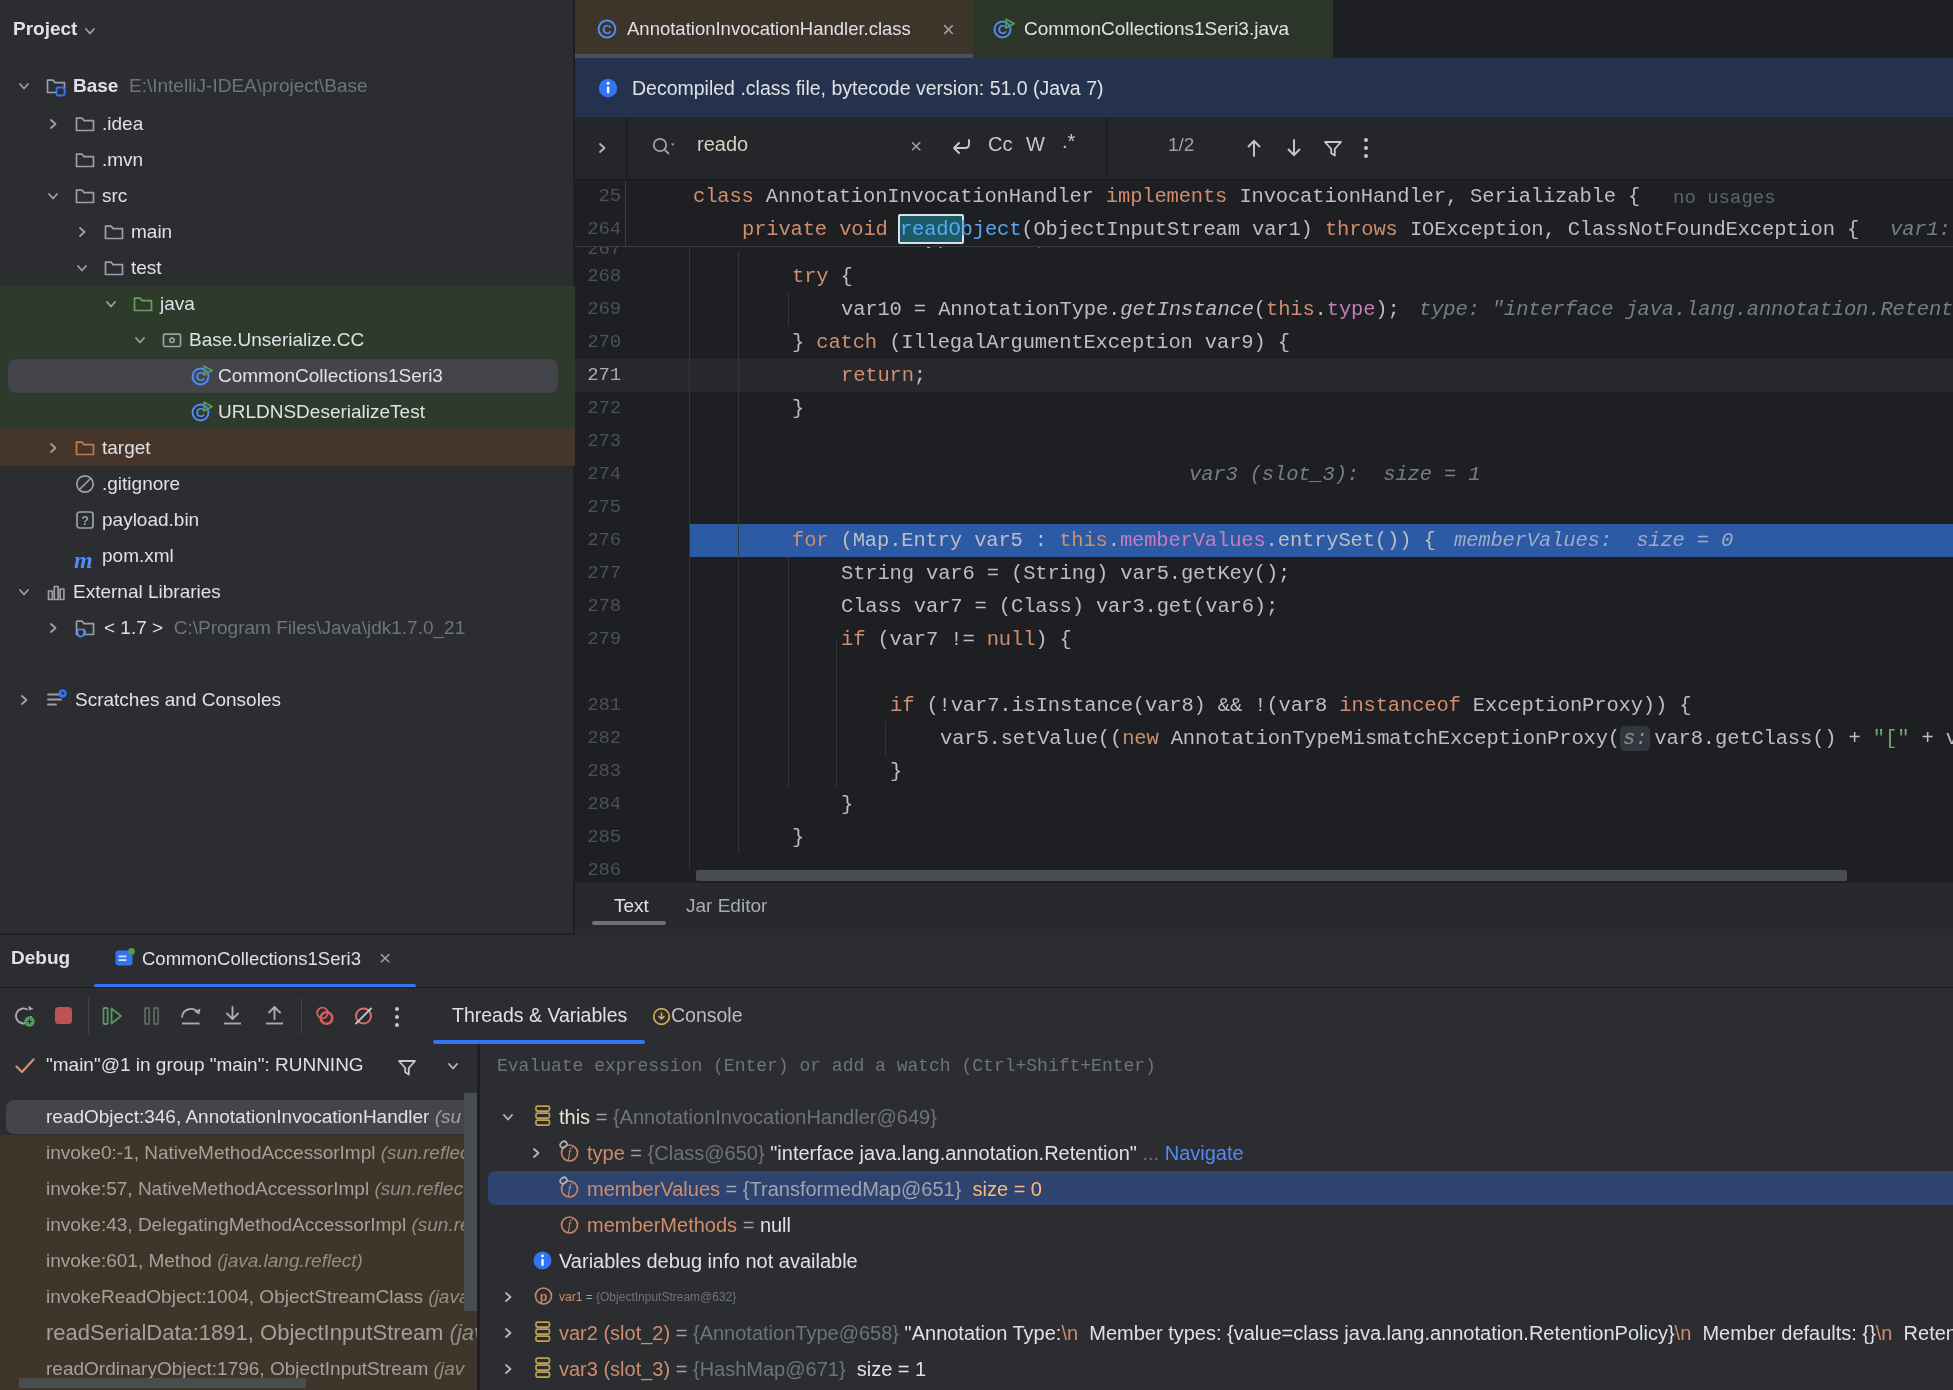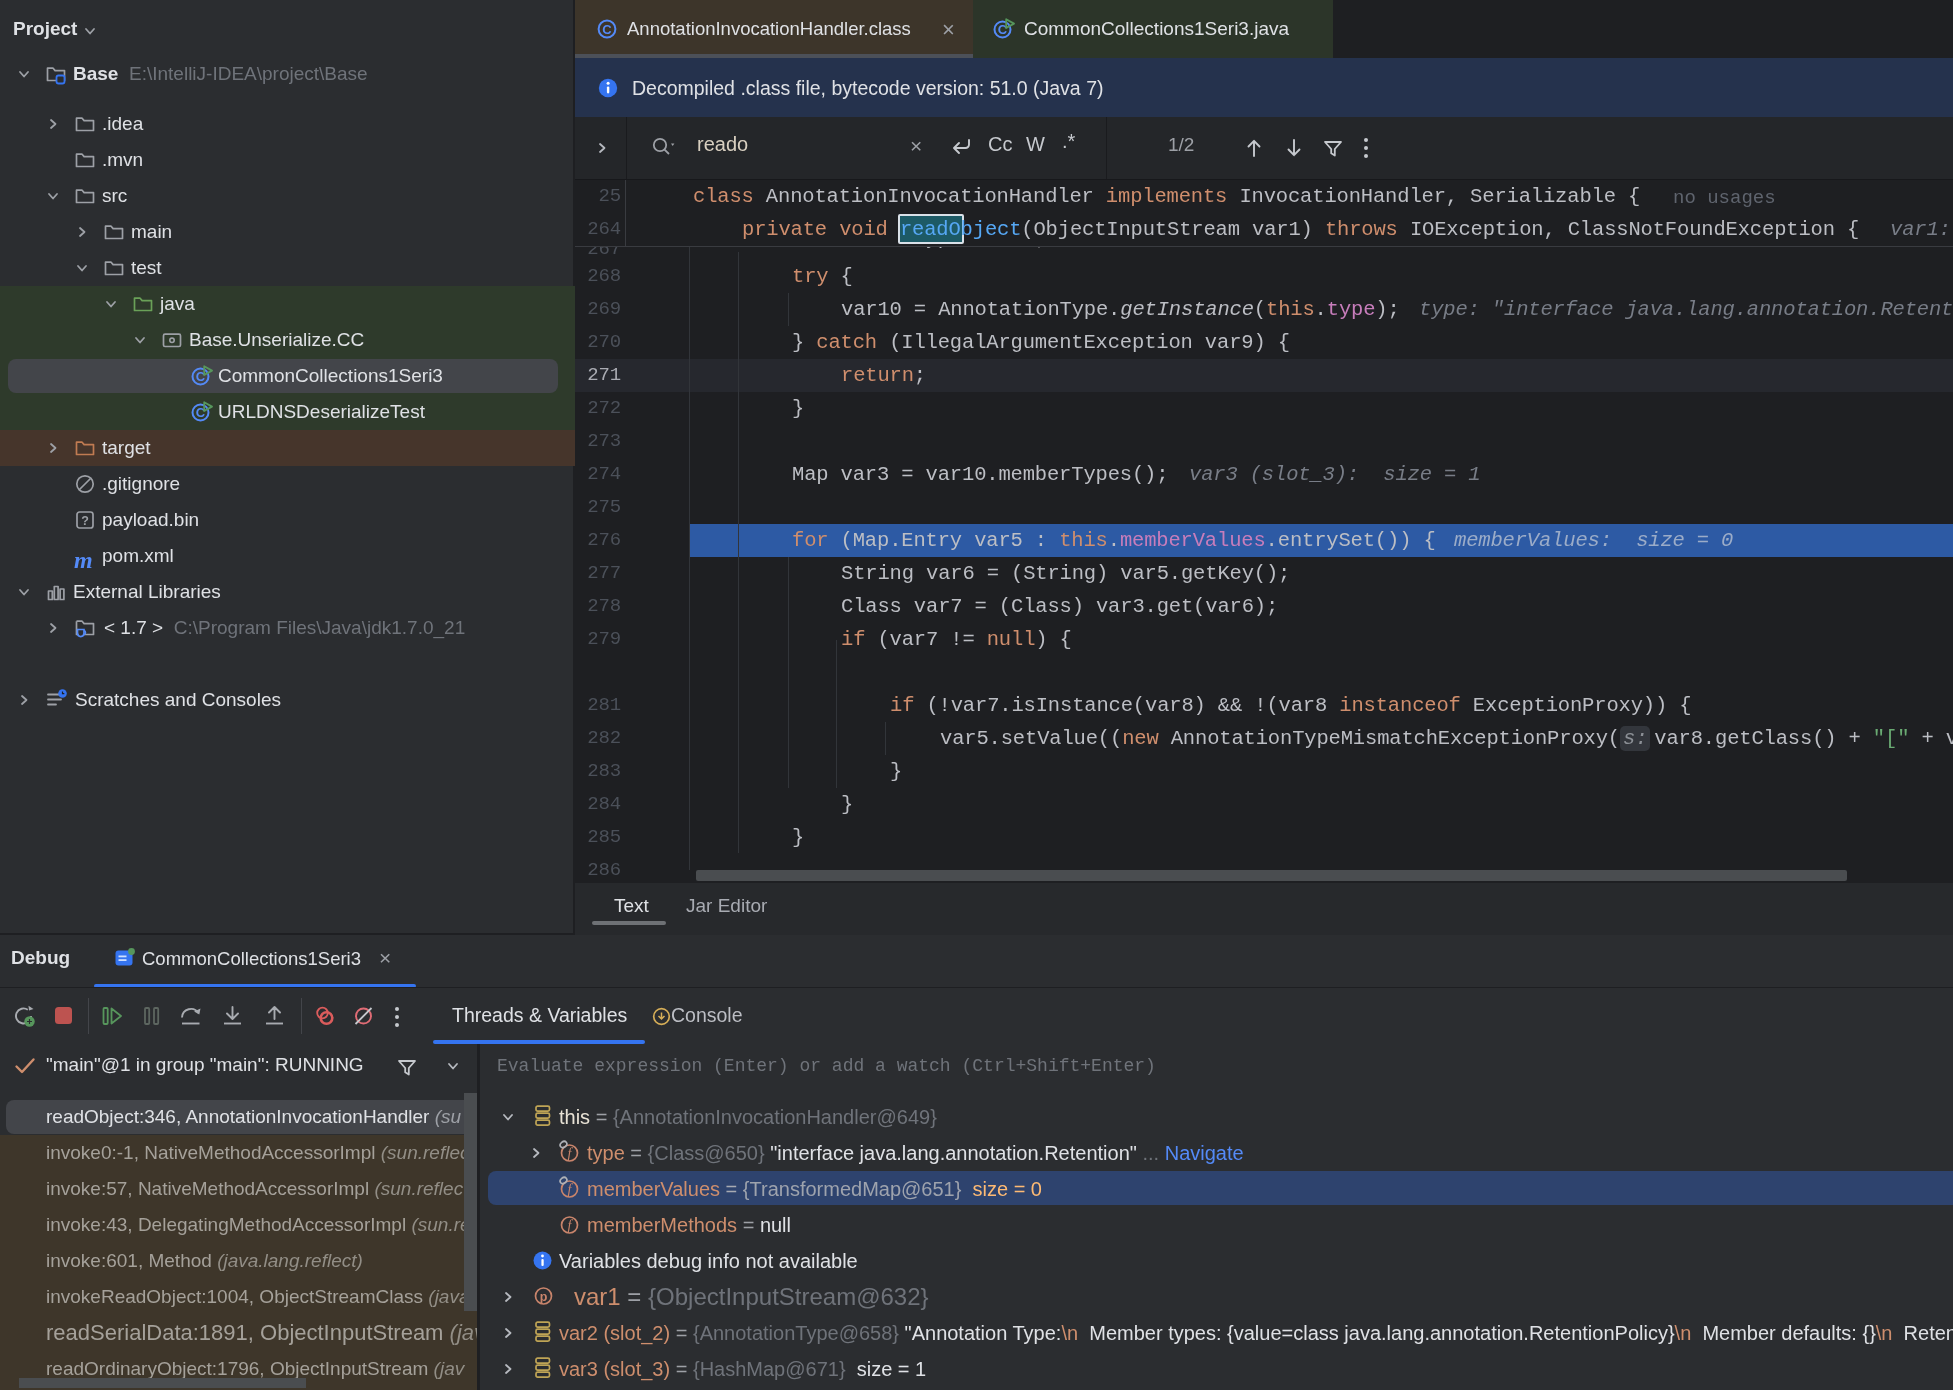--- a/index.html
+++ b/index.html
@@ -29,21 +29,21 @@
 <div class="a" style="left:573px;top:0;width:2px;height:935px;background:#1e1f22"></div>
 <div class="r ui" style="left:13px;top:18px;font-weight:bold">Project</div>
 <div class="a" style="left:84px;top:25px">
       <svg width="12" height="12" viewBox="0 0 12 12" style="">
         <path d="M2 4 l4 4.5 L10 4" fill="none" stroke="#9da0a6" stroke-width="1.8" stroke-linecap="round" stroke-linejoin="round"></path>
       </svg>
     </div>
 <div class="a" style="left:0;top:286px;width:575px;height:144px;background:#2e3a2b"></div>
 <div class="a" style="left:0;top:430px;width:575px;height:36px;background:#46352b"></div>
 <div class="a" style="left:8px;top:359px;width:550px;height:34px;background:#43454a;border-radius:8px"></div>
-<div class="trow" style="left:0;top:56px;width:475px"><span class="chv" style="left:18px"><svg width="12" height="12" viewBox="0 0 12 12" style="">
+<div class="trow" style="left:0;top:68px;width:475px"><span class="chv" style="left:18px"><svg width="12" height="12" viewBox="0 0 12 12" style="">
           <path d="M2 4 l4 4.5 L10 4" fill="none" stroke="#9da0a6" stroke-width="1.8" stroke-linecap="round" stroke-linejoin="round"></path>
         </svg></span><span class="ic" style="left:45px"><svg width="22" height="24" viewBox="0 0 22 24" style="">
           <path d="M2.5 6.2 h5.6 l2 2.4 h9.4 v9.9 h-17 z" fill="none" stroke="#9da0a6" stroke-width="1.7" stroke-linejoin="round"></path>
           <rect x="11.5" y="13.5" width="8" height="8" rx="2" fill="#2b2d30" stroke="#3574f0" stroke-width="1.8"></rect>
         </svg></span><span style="position:absolute;left:73px;top:0"><span style="color:#dfe1e5;font-weight:bold">Base</span><span style="color:#dfe1e5;font-weight:normal">  </span><span style="color:#6f737a;font-weight:normal">E:\IntelliJ-IDEA\project\Base</span></span></div>
 <div class="trow" style="left:0;top:106px;width:575px"><span class="chv" style="left:47px"><svg width="12" height="12" viewBox="0 0 12 12" style="">
           <path d="M4 2 l4.5 4 L4 10" fill="none" stroke="#9da0a6" stroke-width="1.8" stroke-linecap="round" stroke-linejoin="round"></path>
         </svg></span><span class="ic" style="left:74px"><svg width="22" height="24" viewBox="0 0 22 24" style="">
           <path d="M2.5 6.2 h5.6 l2 2.4 h9.4 v9.9 h-17 z" fill="none" stroke="#9da0a6" stroke-width="1.7" stroke-linejoin="round"></path>
         </svg></span><span style="position:absolute;left:102px;top:0"><span style="color:#dfe1e5;font-weight:normal">.idea</span></span></div>
@@ -246,21 +246,20 @@
 <div class="cl mono" style="top:392px">
       <span class="ln" style="color:#4b5059">272</span>
       <span class="ct" style="left:217px">}</span>
     </div>
 <div class="cl mono" style="top:425px">
       <span class="ln" style="color:#4b5059">273</span>
       <span class="ct" style="left:217px"></span>
     </div>
 <div class="cl mono" style="top:458px">
       <span class="ln" style="color:#4b5059">274</span>
-      <span class="ct" style="left:217px">Map var3 = var10.memberTypes();</span>
       <span class="ct hint" style="left:614px">var3 (slot_3):  size = 1</span>
     </div>
 <div class="cl mono" style="top:491px">
       <span class="ln" style="color:#4b5059">275</span>
       <span class="ct" style="left:217px"></span>
     </div>
 <div class="cl mono" style="top:524px">
       <span class="ln" style="color:#4b5059">276</span>
       <span class="ct" style="left:217px"><span class="k">for</span> (Map.Entry var5 : <span class="k">this</span>.<span class="f">memberValues</span>.entrySet()) {</span>
       <span class="ct hint" style="left:879px;color:#9bacc8">memberValues:  size = 0</span>
@@ -489,21 +488,21 @@
         <svg width="12" height="12" viewBox="0 0 12 12" style="">
           <path d="M4 2 l4.5 4 L4 10" fill="none" stroke="#b6b9bf" stroke-width="1.8" stroke-linecap="round" stroke-linejoin="round"></path>
         </svg>
       </span>
       <span class="ic" style="left:533px;top:5px">
         <svg width="22" height="24" viewBox="0 0 22 24" style="">
           <circle cx="10.5" cy="12" r="8" fill="none" stroke="#c8846b" stroke-width="1.7"></circle>
           <text x="10.5" y="16.5" font-family="Liberation Sans" font-size="12.5" font-weight="bold" fill="#c8846b" text-anchor="middle">p</text>
         </svg>
       </span>
-      <span style="position:absolute;left:574px;top:0;height:36px;line-height:36px;white-space:pre;font-size:24px"><span style="color:#ce8e6d">var1 </span><span style="color:#9da0a6">= </span><span style="color:#6f737a">{ObjectInputStream@632}</span></span>
+      <span style="position:absolute;left:559px;top:0;height:36px;line-height:36px;white-space:pre;font-size:12px"><span style="color:#ce8e6d">var1 </span><span style="color:#9da0a6">= </span><span style="color:#6f737a">{ObjectInputStream@632}</span></span>
     </div>
 <div class="a" style="left:0;top:1315px;width:1953px;height:36px">
       <span class="chv" style="left:502px;top:12px">
         <svg width="12" height="12" viewBox="0 0 12 12" style="">
           <path d="M4 2 l4.5 4 L4 10" fill="none" stroke="#b6b9bf" stroke-width="1.8" stroke-linecap="round" stroke-linejoin="round"></path>
         </svg>
       </span>
       <span class="ic" style="left:533px;top:5px">
         <svg width="20" height="24" viewBox="0 0 20 24" style="">
           <rect x="3" y="2.2" width="13.5" height="5" rx="1.6" fill="none" stroke="#bfa455" stroke-width="1.7"></rect>

